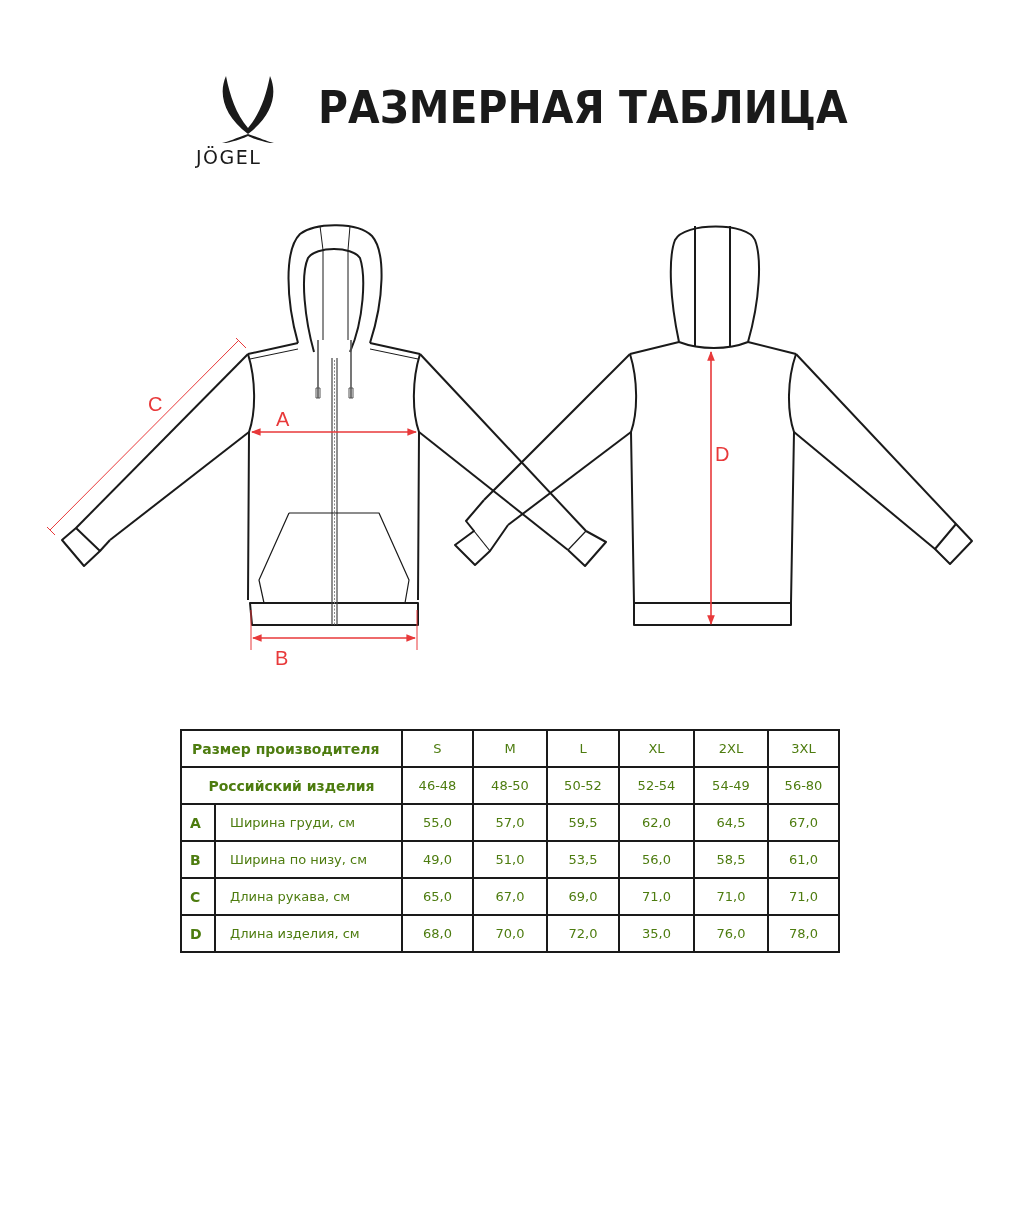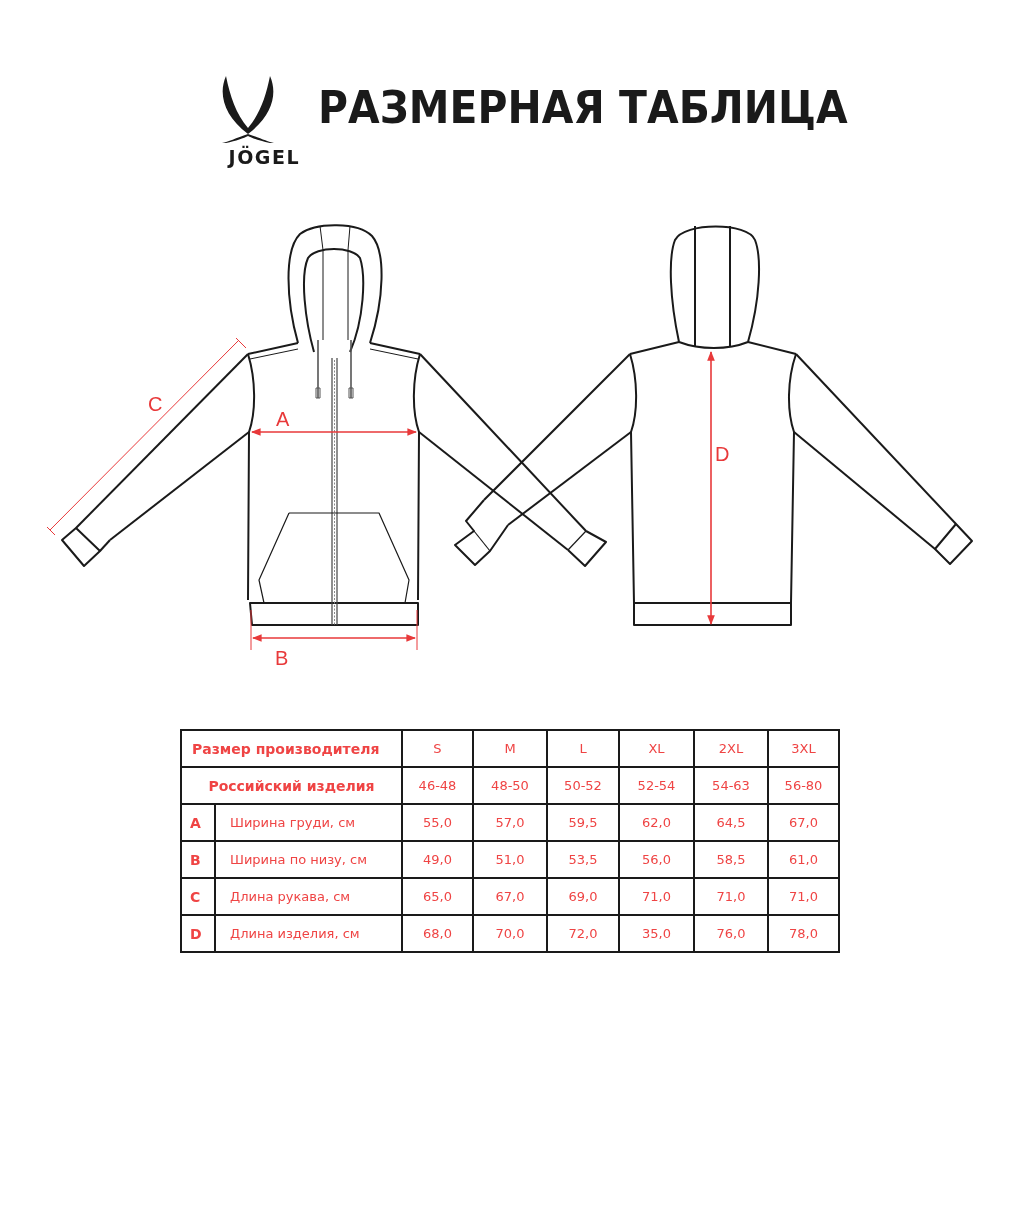--- a/index.html
+++ b/index.html
@@ -1,31 +1,31 @@
 <!DOCTYPE html>
 <html><head>
   <meta charset="utf-8">
   <style>
     * { box-sizing: border-box; margin: 0; padding: 0; }
     html, body { width: 1024px; height: 1231px; background: #ffffff; overflow: hidden; }
     body { position: relative; font-family: "DejaVu Sans", sans-serif; color: #1a1a1a; }
 
     .logo { position: absolute; left: 196px; top: 72px; width: 104px; height: 100px; }
     .logo svg { display: block; }
-    .logo-text { position: absolute; left: 0; top: 74px; width: 104px; text-align: right;
-      font-family: "DejaVu Sans", sans-serif; font-weight: bold; font-size: 19px; letter-spacing: 1.5px; color: #1a1a1a; }
+    .logo-text { position: absolute; left: 0; top: 74px; width: 104px; text-align: left;
+      font-family: "DejaVu Sans", sans-serif; font-weight: normal; font-size: 19px; letter-spacing: 1.5px; color: #1a1a1a; }
 
     .title { position: absolute; left: 318px; top: 82px; font-family: "DejaVu Sans", sans-serif;
       font-weight: bold; font-size: 44px; letter-spacing: 0px; color: #1a1a1a; transform: scaleX(0.93); transform-origin: left top; white-space: nowrap; }
 
     .illustration { position: absolute; left: 0; top: 200px; width: 1024px; height: 480px; }
     .dim-label { font-family: "Liberation Sans", sans-serif; font-size: 20px; fill: #e8393a; }
 
     table.size-table { position: absolute; left: 180px; top: 729px; border-collapse: collapse; table-layout: fixed;
-      font-family: "DejaVu Sans", sans-serif; font-size: 13px; color: #ef4444; }
+      font-family: "DejaVu Sans", sans-serif; font-size: 13px; color: #4d7c0f; }
     .size-table td { border: 2px solid #1a1a1a; text-align: center; vertical-align: middle; padding: 0; white-space: nowrap; }
     .size-table tr { height: 37px; }
     .size-table td.hdr { font-weight: bold; font-size: 14px; }
     .size-table td.letter { font-weight: bold; font-size: 14px; text-align: left; padding-left: 8px; }
     .size-table td.param { text-align: left; padding-left: 14px; font-size: 13px; margin-left: 26px; }
   </style>
 </head>
 <body>
 
 <div class="logo">
@@ -135,21 +135,21 @@
       <td>XL</td>
       <td>2XL</td>
       <td>3XL</td>
     </tr>
     <tr>
       <td colspan="2" class="hdr">Российский изделия</td>
       <td>46-48</td>
       <td>48-50</td>
       <td>50-52</td>
       <td>52-54</td>
-      <td>54-63</td>
+      <td>54-49</td>
       <td>56-80</td>
     </tr>
     <tr>
       <td class="letter">A</td>
       <td class="param">Ширина груди, см</td>
       <td>55,0</td>
       <td>57,0</td>
       <td>59,5</td>
       <td>62,0</td>
       <td>64,5</td>

